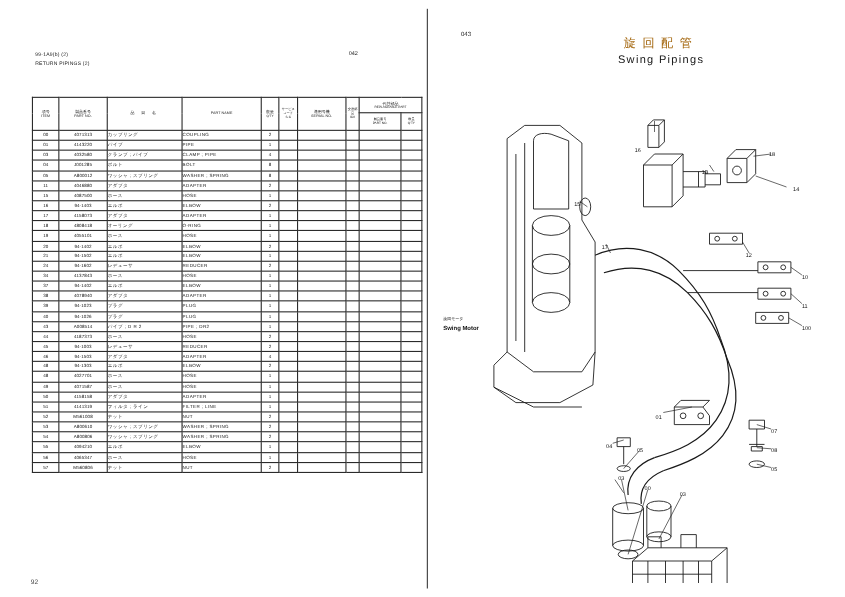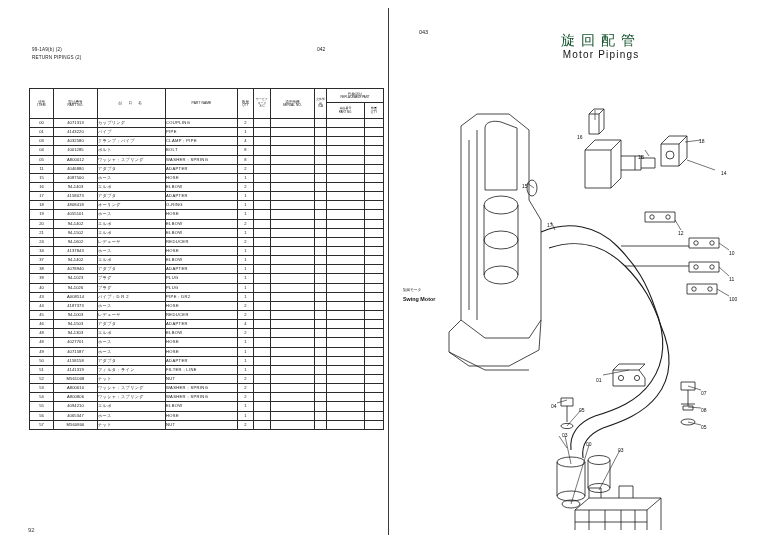--- a/index.html
+++ b/index.html
@@ -50,22 +50,22 @@
   table.parts tbody td{height:8.15px;}
   .td-item{text-align:center;font-size:4px;}
   .td-pno{text-align:center;font-size:4px;letter-spacing:.1px;}
   .td-jp{padding-left:5px;font-size:4.1px;letter-spacing:.4px;}
   .td-en{padding-left:4px;font-size:3.9px;letter-spacing:.35px;}
   .td-qty{text-align:center;font-size:4px;}
 
   
   .right{position:absolute;left:389px;top:0;width:379px;height:543px;}
   .sec-no{position:absolute;left:30px;top:29px;font-size:5.5px;color:#151515;}
-  .title-jp{position:absolute;left:0;right:0;top:32px;text-align:center;font-size:14px;
-            letter-spacing:6px;color:#14532d;font-family:"DejaVu Sans",sans-serif;padding-left:45px;}
+  .title-jp{position:absolute;left:0;right:0;top:32px;text-align:center;font-size:11px;
+            letter-spacing:6px;color:#a16207;font-family:"DejaVu Sans",sans-serif;padding-left:45px;}
   .title-en{position:absolute;left:0;right:0;top:49px;text-align:center;font-size:10px;
             letter-spacing:1.2px;color:#141414;padding-left:45px;}
 
   .diagram{position:absolute;left:0;top:70px;width:379px;height:460px;}
   .lbl{position:absolute;font-size:5px;color:#111;white-space:nowrap;}
   .lbl-jp{font-size:3.6px;color:#111;white-space:nowrap;position:absolute;}
   .lbl-bold{font-weight:bold;font-size:5.4px;}
 
   
   .watermark{
@@ -560,21 +560,21 @@
             <td></td>
             <td></td>
           </tr>
         </tbody>
     </table>
   </div>
 
   <div class="right">
     <div class="sec-no">043</div>
     <div class="title-jp">旋回配管</div>
-    <div class="title-en">Motor Pipings</div>
+    <div class="title-en">Swing Pipings</div>
 
     <div class="diagram">
       <svg width="379" height="460" viewBox="0 0 379 460">
         <g fill="none" stroke="#1a1a1a" stroke-width="0.8">
 
           <path d="M72 56 L72 250 L96 268 L140 268 L152 250 L152 150 L140 130 L140 60 L120 44 L88 44 Z"></path>
           <path d="M80 70 L80 240 M88 60 L88 250"></path>
           <path d="M96 58 C96 52 104 50 112 52 L128 58 L128 120 L96 120 Z"></path>
           <ellipse cx="112" cy="135" rx="17" ry="9"></ellipse>
           <ellipse cx="112" cy="170" rx="17" ry="9"></ellipse>

